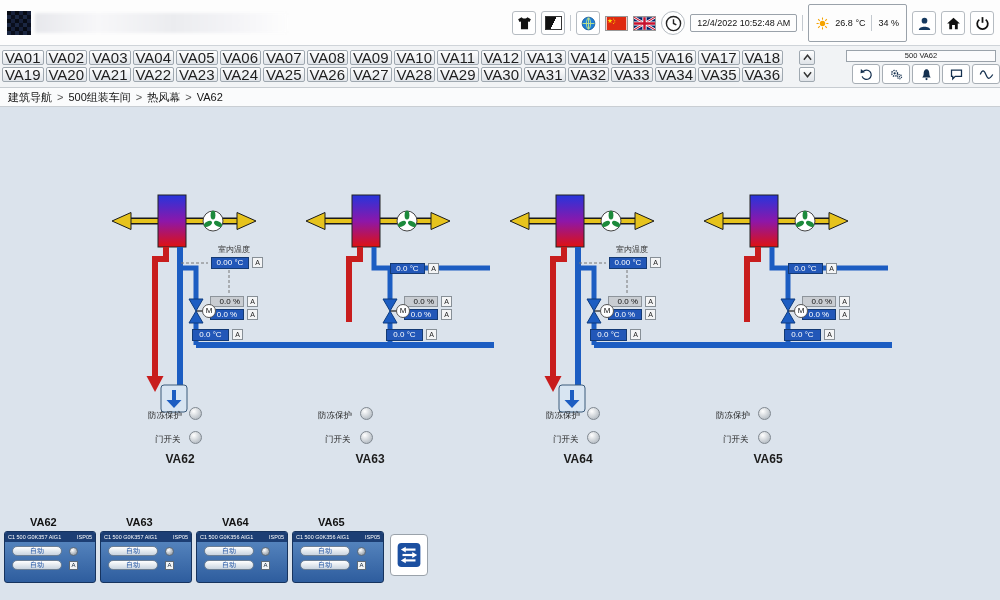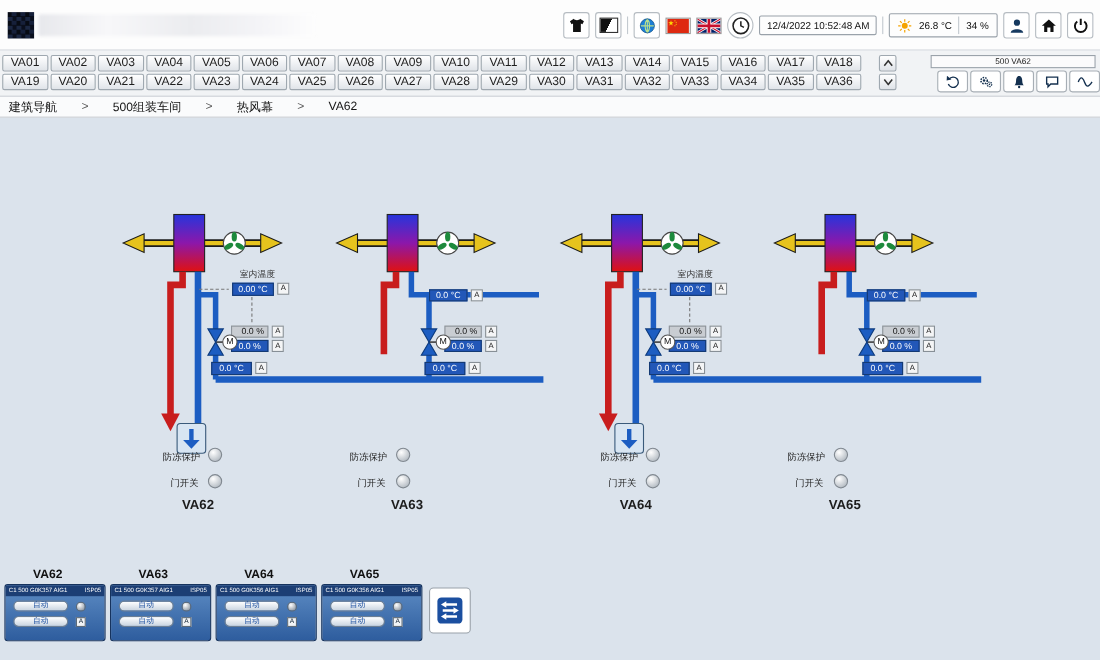--- a/index.html
+++ b/index.html
@@ -11,34 +11,34 @@
 .logo-block{display:flex;align-items:center;gap:4px;margin-left:7px}
 .logo-mosaic{width:24px;height:24px;background:conic-gradient(#16203a 25%,#0a0f1d 0 50%,#1b2742 0 75%,#070b14 0);background-size:8px 8px}
 .logo-blur{width:252px;height:20px;background:linear-gradient(90deg,#e7e8ec,#f7f7f9 25%,#ebecef 55%,#f4f4f7 80%,#fdfdfd);filter:blur(1.5px);border-radius:2px}
 .tright{position:absolute;right:6px;top:0;height:46px;display:flex;align-items:center;gap:5px}
 .tbtn{width:24px;height:24px;background:#fff;border:1px solid #b6bcc2;border-radius:3px;display:flex;align-items:center;justify-content:center;cursor:pointer}
 .tbtn svg{width:17px;height:17px}
 .split-icon{width:17px;height:14px;border:1px solid #333;background:linear-gradient(115deg,#111 50%,#fff 50%)}
 .flag{width:23px;height:15px;border:1px solid #999;display:block}
 .vsep{width:1px;height:16px;background:#c3c9cf}
 .dtbox{border:1px solid #9aa2aa;border-radius:2px;font-size:9px;padding:3px 6px;color:#111;white-space:nowrap}
-.wbox{border:1px solid #9aa2aa;border-radius:2px;display:flex;align-items:center;gap:6px;padding:2px 7px;font-size:9px;color:#111;height:22px}
+.wbox{border:1px solid #9aa2aa;border-radius:2px;display:flex;align-items:center;gap:6px;padding:2px 7px;font-size:9px;color:#111;height:38px}
 .wbox svg{width:13px;height:13px}
 
 .tabstrip{position:absolute;left:0;top:46px;width:1000px;height:42px;background:#f1f3f5;border-bottom:1px solid #c7ccd1;z-index:5}
 .tabrow{position:absolute;left:2px;display:flex;gap:2px}
-.tab{width:41.5px;height:15px;line-height:13px;font-size:11px;text-align:center;color:#1e1e1e;background:linear-gradient(#ffffff,#e0e4e9);border:1px solid #9fa8b0;border-radius:2px;cursor:pointer}
+.tab{width:41.5px;height:15px;line-height:13px;font-size:15px;text-align:center;color:#1e1e1e;background:linear-gradient(#ffffff,#e0e4e9);border:1px solid #9fa8b0;border-radius:2px;cursor:pointer}
 .arrbtn{position:absolute;left:799px;width:16px;height:15px;background:linear-gradient(#fff,#dfe3e8);border:1px solid #9fa8b0;border-radius:2px;display:flex;align-items:center;justify-content:center;cursor:pointer}
 .arrbtn svg{width:9px;height:7px}
 .curbox{position:absolute;left:846px;top:50px;width:150px;height:12px;border:1px solid #9aa2aa;background:#fbfbfc;font-size:7.5px;line-height:10px;text-align:center;color:#222}
 .iconrow{position:absolute;left:852px;top:64px;display:flex;gap:2px}
 .ibtn{width:28px;height:20px;background:#fff;border:1px solid #a7aeb5;border-radius:3px;display:flex;align-items:center;justify-content:center;cursor:pointer}
 .ibtn svg{width:15px;height:15px}
 
-.crumbbar{position:absolute;left:0;top:88px;width:1000px;height:19px;background:#fafbfc;border-bottom:1px solid #c9ced3;display:flex;align-items:center;padding-left:8px;gap:22px;font-size:11px;color:#141414;z-index:5}
+.crumbbar{position:absolute;left:0;top:88px;width:1000px;height:19px;background:#fafbfc;border-bottom:1px solid #c9ced3;display:flex;align-items:center;padding-left:8px;gap:5px;font-size:11px;color:#141414;z-index:5}
 .crumb{cursor:pointer}
 .csep{color:#555}
 
 .main{position:absolute;left:0;top:107px;width:1000px;height:493px;background:#dbe3ec;z-index:1}
 .piping{position:absolute;left:0;top:0;z-index:2;pointer-events:none}
 .ulabel{position:absolute;z-index:3;font-size:8px;color:#333;white-space:nowrap}
 .flabel{position:absolute;z-index:3;font-size:8.5px;color:#1d1d1d;white-space:nowrap}
 .vblue{position:absolute;z-index:3;height:12px;background:#2257b8;border:1px solid #143a74;color:#fff;font-size:8px;line-height:10px;text-align:center;white-space:nowrap}
 .vgray{position:absolute;z-index:3;height:11px;background:#c9cdd2;border:1px solid #8d949b;color:#111;font-size:8px;line-height:9px;text-align:right;padding-right:3px;white-space:nowrap}
 .abadge{position:absolute;z-index:3;width:11px;height:11px;background:#f4f5f6;border:1px solid #878f96;color:#222;font-size:7px;line-height:9px;text-align:center;cursor:pointer}

